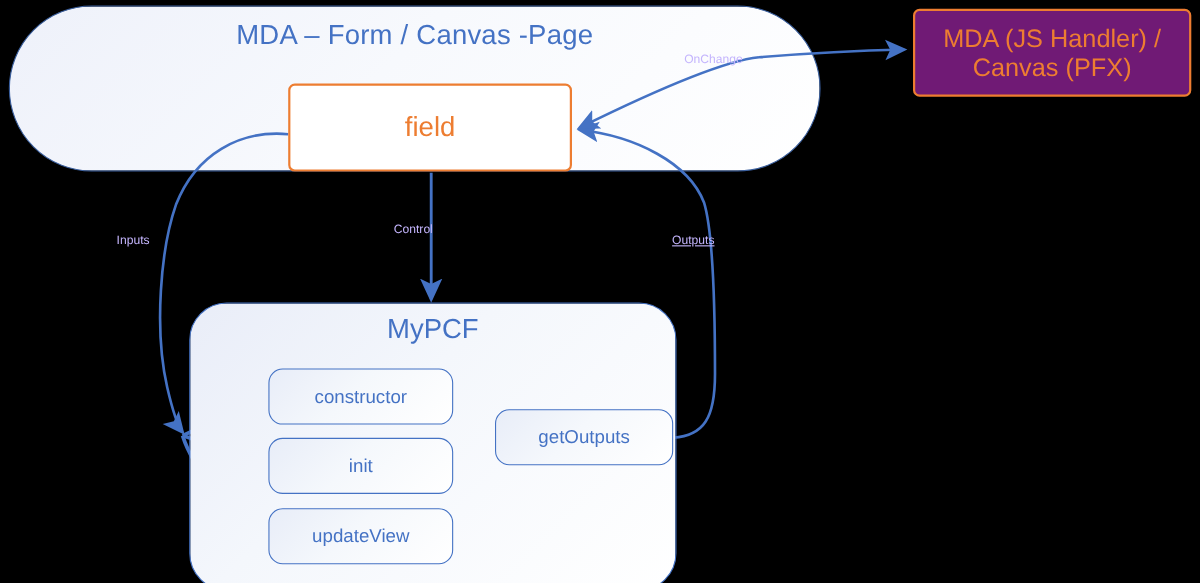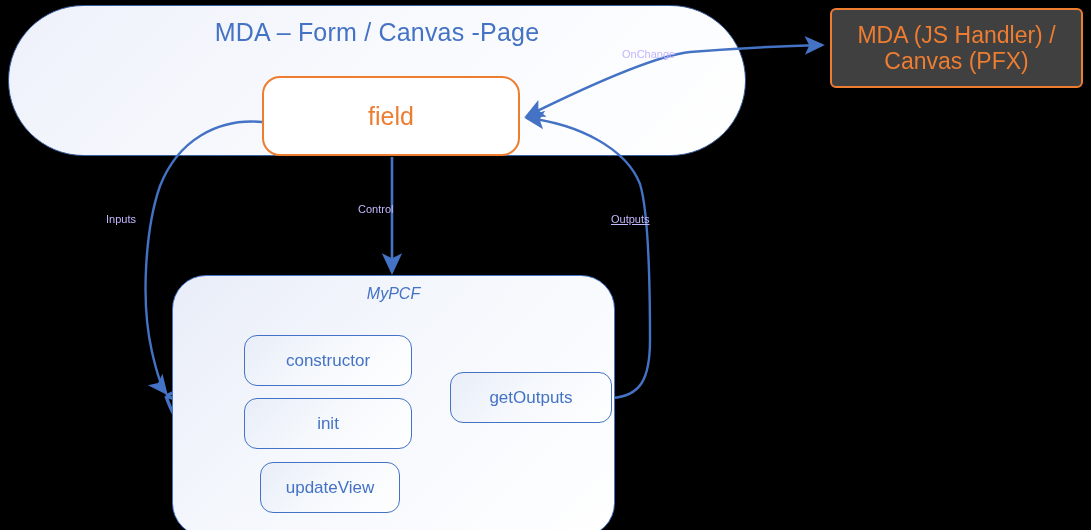--- a/index.html
+++ b/index.html
@@ -54,36 +54,36 @@
     letter-spacing: 0.2px;
     white-space: nowrap;
   }
   
   #field-box {
     left: 262px;
     top: 76px;
     width: 258px;
     height: 80px;
     border: 2.2px solid #ED7D31;
-    border-radius: 18px;
+    border-radius: 6px;
     background: #ffffff;
   }
   #field-label {
     color: #ED7D31;
     font-size: 25px;
   }
   
   #handler-box {
     left: 830px;
     top: 8px;
     width: 253px;
     height: 80px;
     border: 2.2px solid #ED7D31;
     border-radius: 6px;
-    background: #404040;
+    background: #701a75;
     flex-direction: column;
   }
   #handler-box .line {
     color: #ED7D31;
     font-size: 23px;
     white-space: nowrap;
   }
   
   #mypcf-container {
     left: 172px;
@@ -92,39 +92,38 @@
     height: 262px;
     border: 1.6px solid #4472c4;
     border-radius: 34px;
     background: linear-gradient(135deg, #e9edf8 0%, #f4f7fc 40%, #ffffff 100%);
     align-items: flex-start;
     justify-content: center;
     padding-top: 9px;
   }
   #mypcf-title {
     color: #4472c4;
-    font-size: 16px;
-    font-style: italic;
+    font-size: 25px;
   }
   
   .method-box {
     position: absolute;
     box-sizing: border-box;
     display: flex;
     align-items: center;
     justify-content: center;
     border: 1.5px solid #4472c4;
     border-radius: 13px;
     background: linear-gradient(135deg, #e8edf8 0%, #f5f8fc 45%, #ffffff 100%);
     color: #4472c4;
     font-size: 17px;
   }
   #method-constructor { left: 244px; top: 335px; width: 168px; height: 51px; }
   #method-init        { left: 244px; top: 398px; width: 168px; height: 51px; }
-  #method-updateview  { left: 244px; top: 462px; width: 140px; height: 51px; margin-left: 16px; }
+  #method-updateview  { left: 244px; top: 462px; width: 168px; height: 51px; }
   #method-getoutputs  { left: 450px; top: 372px; width: 162px; height: 51px; }
   
   .edge-label {
     position: absolute;
     color: #c4b5fd;
     font-size: 11px;
     white-space: nowrap;
   }
   #label-inputs   { left: 106px; top: 213px; }
   #label-control  { left: 358px; top: 203px; }

